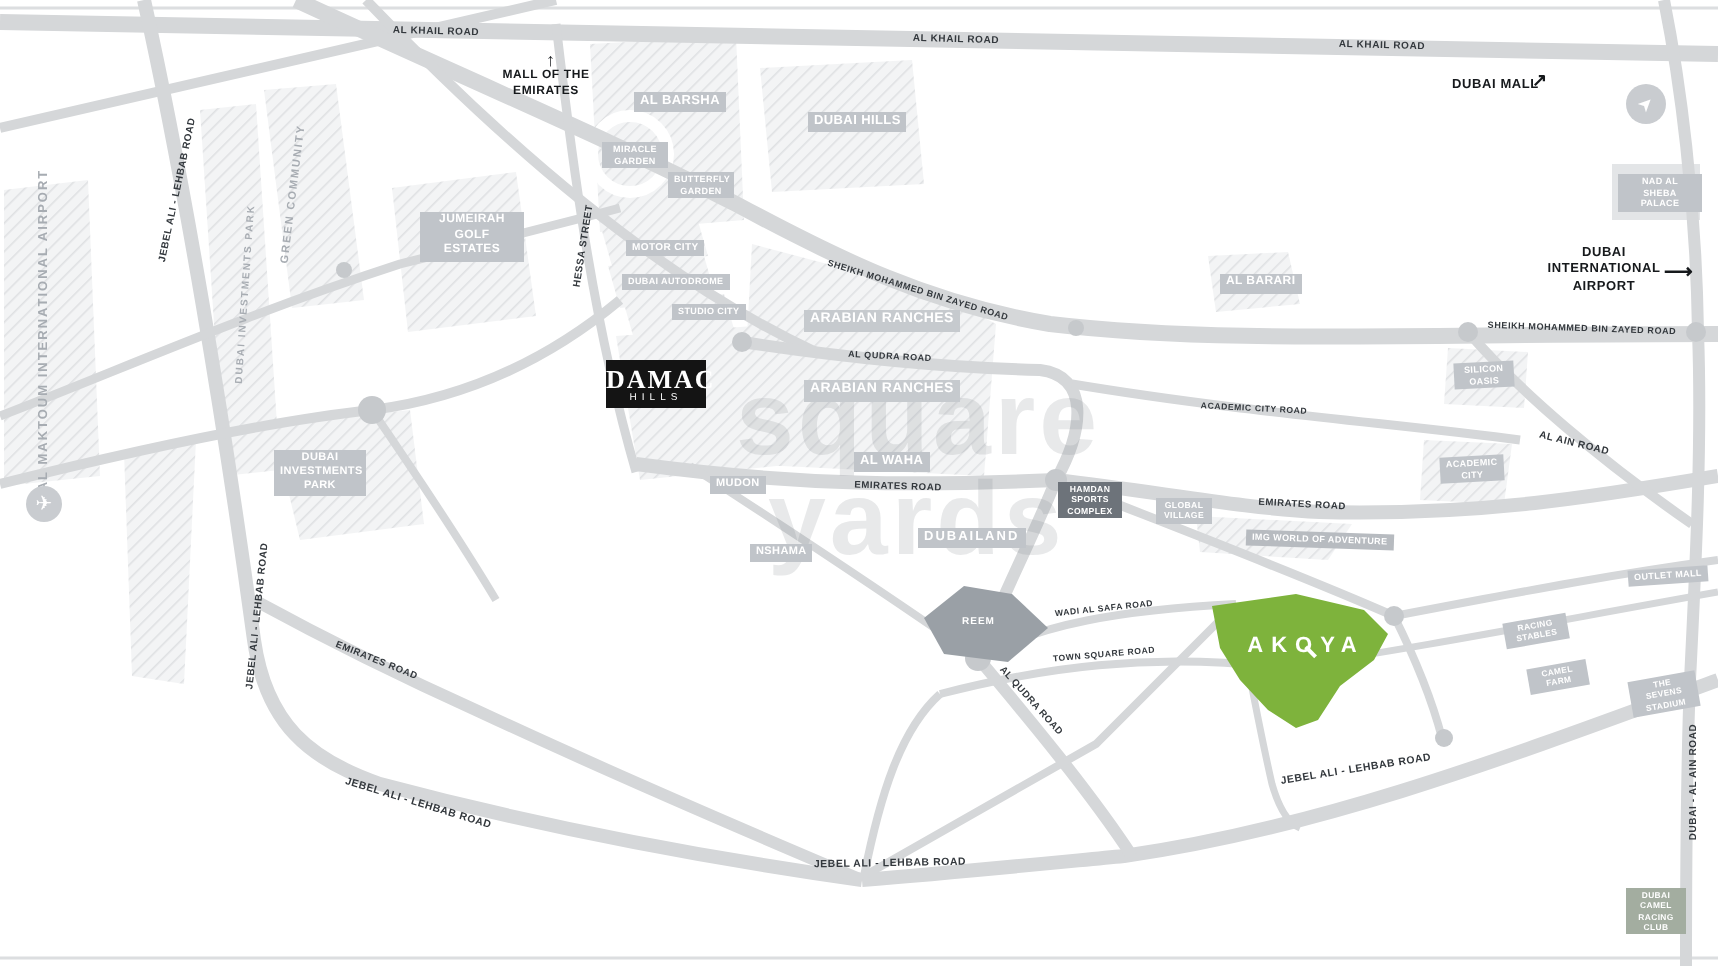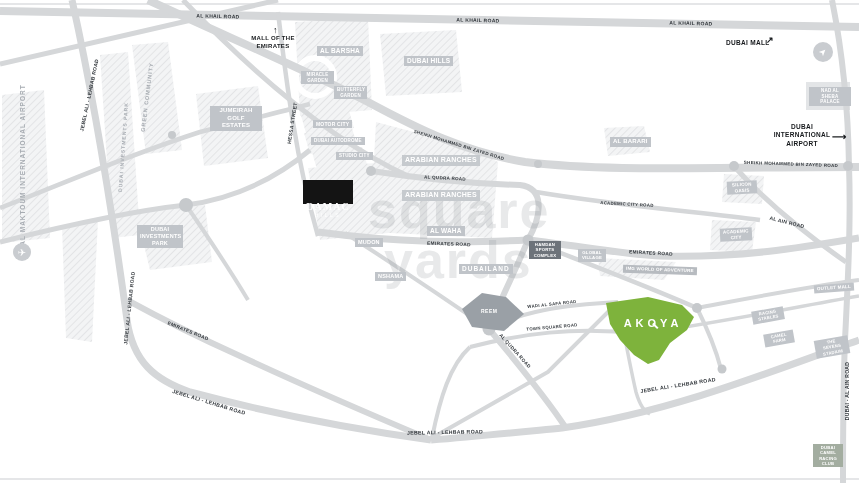--- a/index.html
+++ b/index.html
@@ -136,21 +136,21 @@
   <div class="bx nw" style="left:317px;top:46px;font-size:6.5px;">AL BARSHA</div>
   <div class="bx nw" style="left:404px;top:56px;font-size:6.5px;">DUBAI HILLS</div>
   <div class="bx" style="left:210px;top:106px;width:46px;font-size:6px;">JUMEIRAH GOLF ESTATES</div>
   <div class="bx" style="left:301px;top:71px;width:27px;font-size:4.5px;">MIRACLE GARDEN</div>
   <div class="bx" style="left:334px;top:86px;width:27px;font-size:4.5px;">BUTTERFLY GARDEN</div>
   <div class="bx nw" style="left:313px;top:120px;font-size:5px;">MOTOR CITY</div>
   <div class="bx nw" style="left:311px;top:137px;font-size:4.5px;">DUBAI AUTODROME</div>
   <div class="bx nw" style="left:336px;top:152px;font-size:4.5px;">STUDIO CITY</div>
 
   <div class="damac" style="left:303px;top:180px;width:50px;height:21px;padding-top:3px;">
-    <div style="font-size:10px;font-weight:bold;letter-spacing:1px;font-family:'Liberation Serif',serif;margin-top:19px;">DAMAC</div>
+    <div style="font-size:13px;font-weight:bold;letter-spacing:1px;font-family:'Liberation Serif',serif;">DAMAC</div>
     <div style="font-size:5px;letter-spacing:2.5px;margin-top:1px;">HILLS</div>
   </div>
 
   <div class="bx nw" style="left:402px;top:155px;font-size:7px;background:#c6cace;">ARABIAN RANCHES</div>
   <div class="bx nw" style="left:402px;top:190px;font-size:7px;background:#c6cace;">ARABIAN RANCHES</div>
   <div class="bx nw" style="left:427px;top:226px;font-size:6.5px;">AL WAHA</div>
   <div class="bx nw" style="left:355px;top:238px;font-size:5.5px;">MUDON</div>
   <div class="bx nw" style="left:375px;top:272px;font-size:5.5px;">NSHAMA</div>
   <div class="bx nw" style="left:459px;top:264px;font-size:6.5px;letter-spacing:1px;">DUBAILAND</div>
   <div style="position:absolute;left:481px;top:308px;color:#fff;font-weight:bold;font-size:5px;letter-spacing:.5px;">REEM</div>

